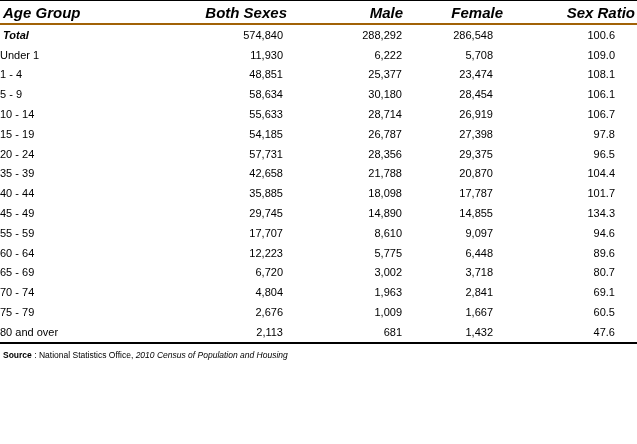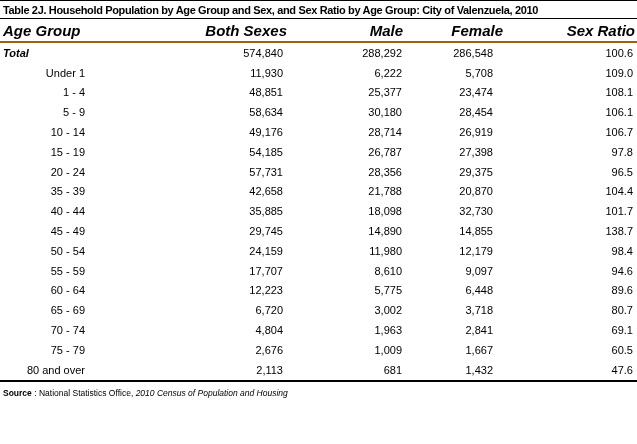--- a/index.html
+++ b/index.html
@@ -58,46 +58,45 @@
   table.tbl thead th:nth-child(3) { padding-right: 2px; margin-top: 11px; }
   table.tbl thead th:nth-child(4) { padding-right: 2px; }
   table.tbl thead th:nth-child(5) { padding-right: 2px; margin-top: 40px; }
   table.tbl tbody td {
     font-size: 11px;
     height: 19.8px;
     padding: 0;
     vertical-align: middle;
     white-space: nowrap;
   }
-  td.agegroup { text-align: right; }
+  td.agegroup { text-align: left; }
   tr.total-row td.agegroup {
     text-align: left;
     font-weight: bold;
     font-style: italic;
     padding-left: 3px;
   }
   td.num { text-align: right; }
   table.tbl tbody td:nth-child(2) { padding-right: 7px; }
   table.tbl tbody td:nth-child(3) { padding-right: 3px; }
   table.tbl tbody td:nth-child(4) { padding-right: 12px; }
-  table.tbl tbody td:nth-child(5) { padding-right: 4px; }
+  table.tbl tbody td:nth-child(5) { padding-right: 22px; }
   .source {
     font-size: 8.5px;
     padding: 6px 0 0 3px;
     white-space: nowrap;
   }
   .src-label { font-weight: bold; }
   .src-pub { font-style: italic; }
 </style>
 </head>
 <body>
 
 <div class="sheet">
 
-  <div class="title">Table 2J. Household Population by Age Group and Sex, and Sex Ratio by Age Group: City of Valenzuela, 2010</div>
 
   <table class="tbl">
     <colgroup>
       <col style="width:85px">
       <col style="width:205px">
       <col style="width:115px">
       <col style="width:100px">
       <col style="width:132px">
     </colgroup>
     <thead>
@@ -133,21 +132,21 @@
   </tr>
         <tr>
     <td class="agegroup">5 - 9</td>
     <td class="num">58,634</td>
     <td class="num">30,180</td>
     <td class="num">28,454</td>
     <td class="num">106.1</td>
   </tr>
         <tr>
     <td class="agegroup">10 - 14</td>
-    <td class="num">49,176</td>
+    <td class="num">55,633</td>
     <td class="num">28,714</td>
     <td class="num">26,919</td>
     <td class="num">106.7</td>
   </tr>
         <tr>
     <td class="agegroup">15 - 19</td>
     <td class="num">54,185</td>
     <td class="num">26,787</td>
     <td class="num">27,398</td>
     <td class="num">97.8</td>
@@ -163,36 +162,29 @@
     <td class="agegroup">35 - 39</td>
     <td class="num">42,658</td>
     <td class="num">21,788</td>
     <td class="num">20,870</td>
     <td class="num">104.4</td>
   </tr>
         <tr>
     <td class="agegroup">40 - 44</td>
     <td class="num">35,885</td>
     <td class="num">18,098</td>
-    <td class="num">32,730</td>
+    <td class="num">17,787</td>
     <td class="num">101.7</td>
   </tr>
         <tr>
     <td class="agegroup">45 - 49</td>
     <td class="num">29,745</td>
     <td class="num">14,890</td>
     <td class="num">14,855</td>
-    <td class="num">138.7</td>
-  </tr>
-        <tr>
-    <td class="agegroup">50 - 54</td>
-    <td class="num">24,159</td>
-    <td class="num">11,980</td>
-    <td class="num">12,179</td>
-    <td class="num">98.4</td>
+    <td class="num">134.3</td>
   </tr>
         <tr>
     <td class="agegroup">55 - 59</td>
     <td class="num">17,707</td>
     <td class="num">8,610</td>
     <td class="num">9,097</td>
     <td class="num">94.6</td>
   </tr>
         <tr>
     <td class="agegroup">60 - 64</td>

